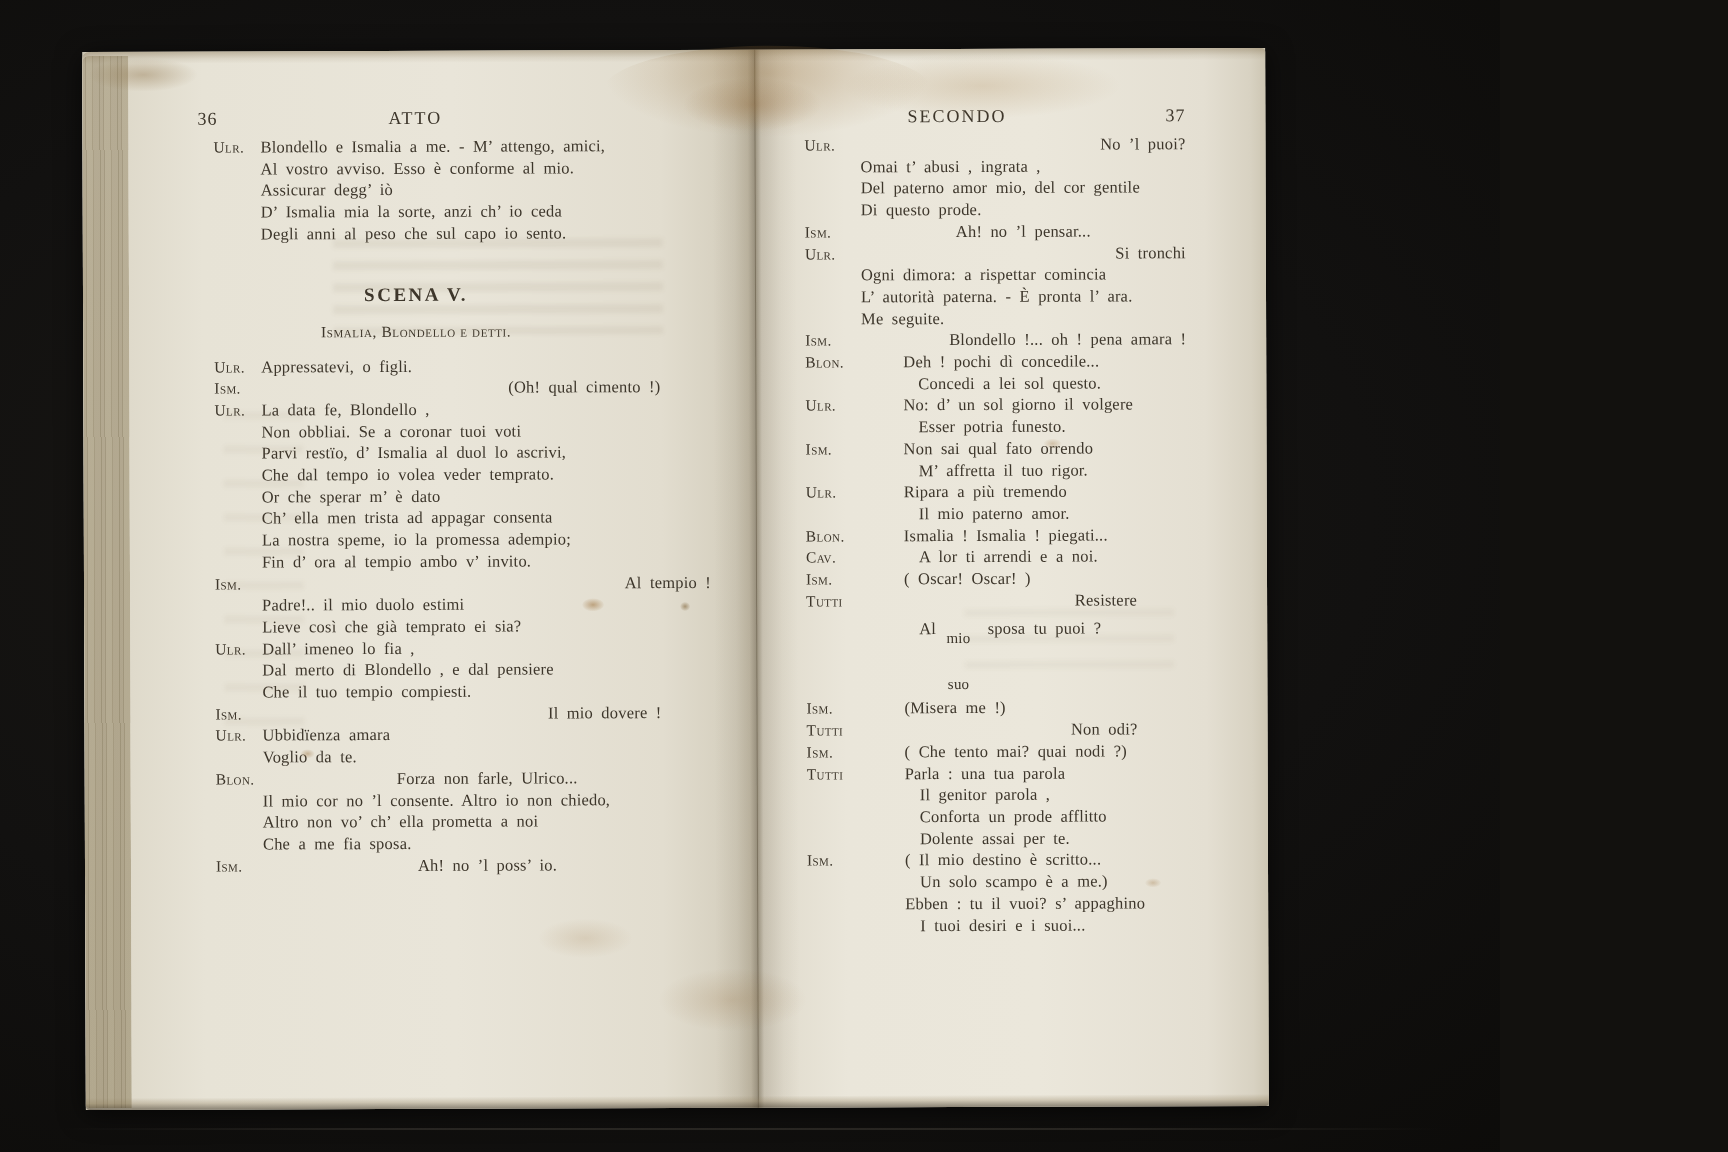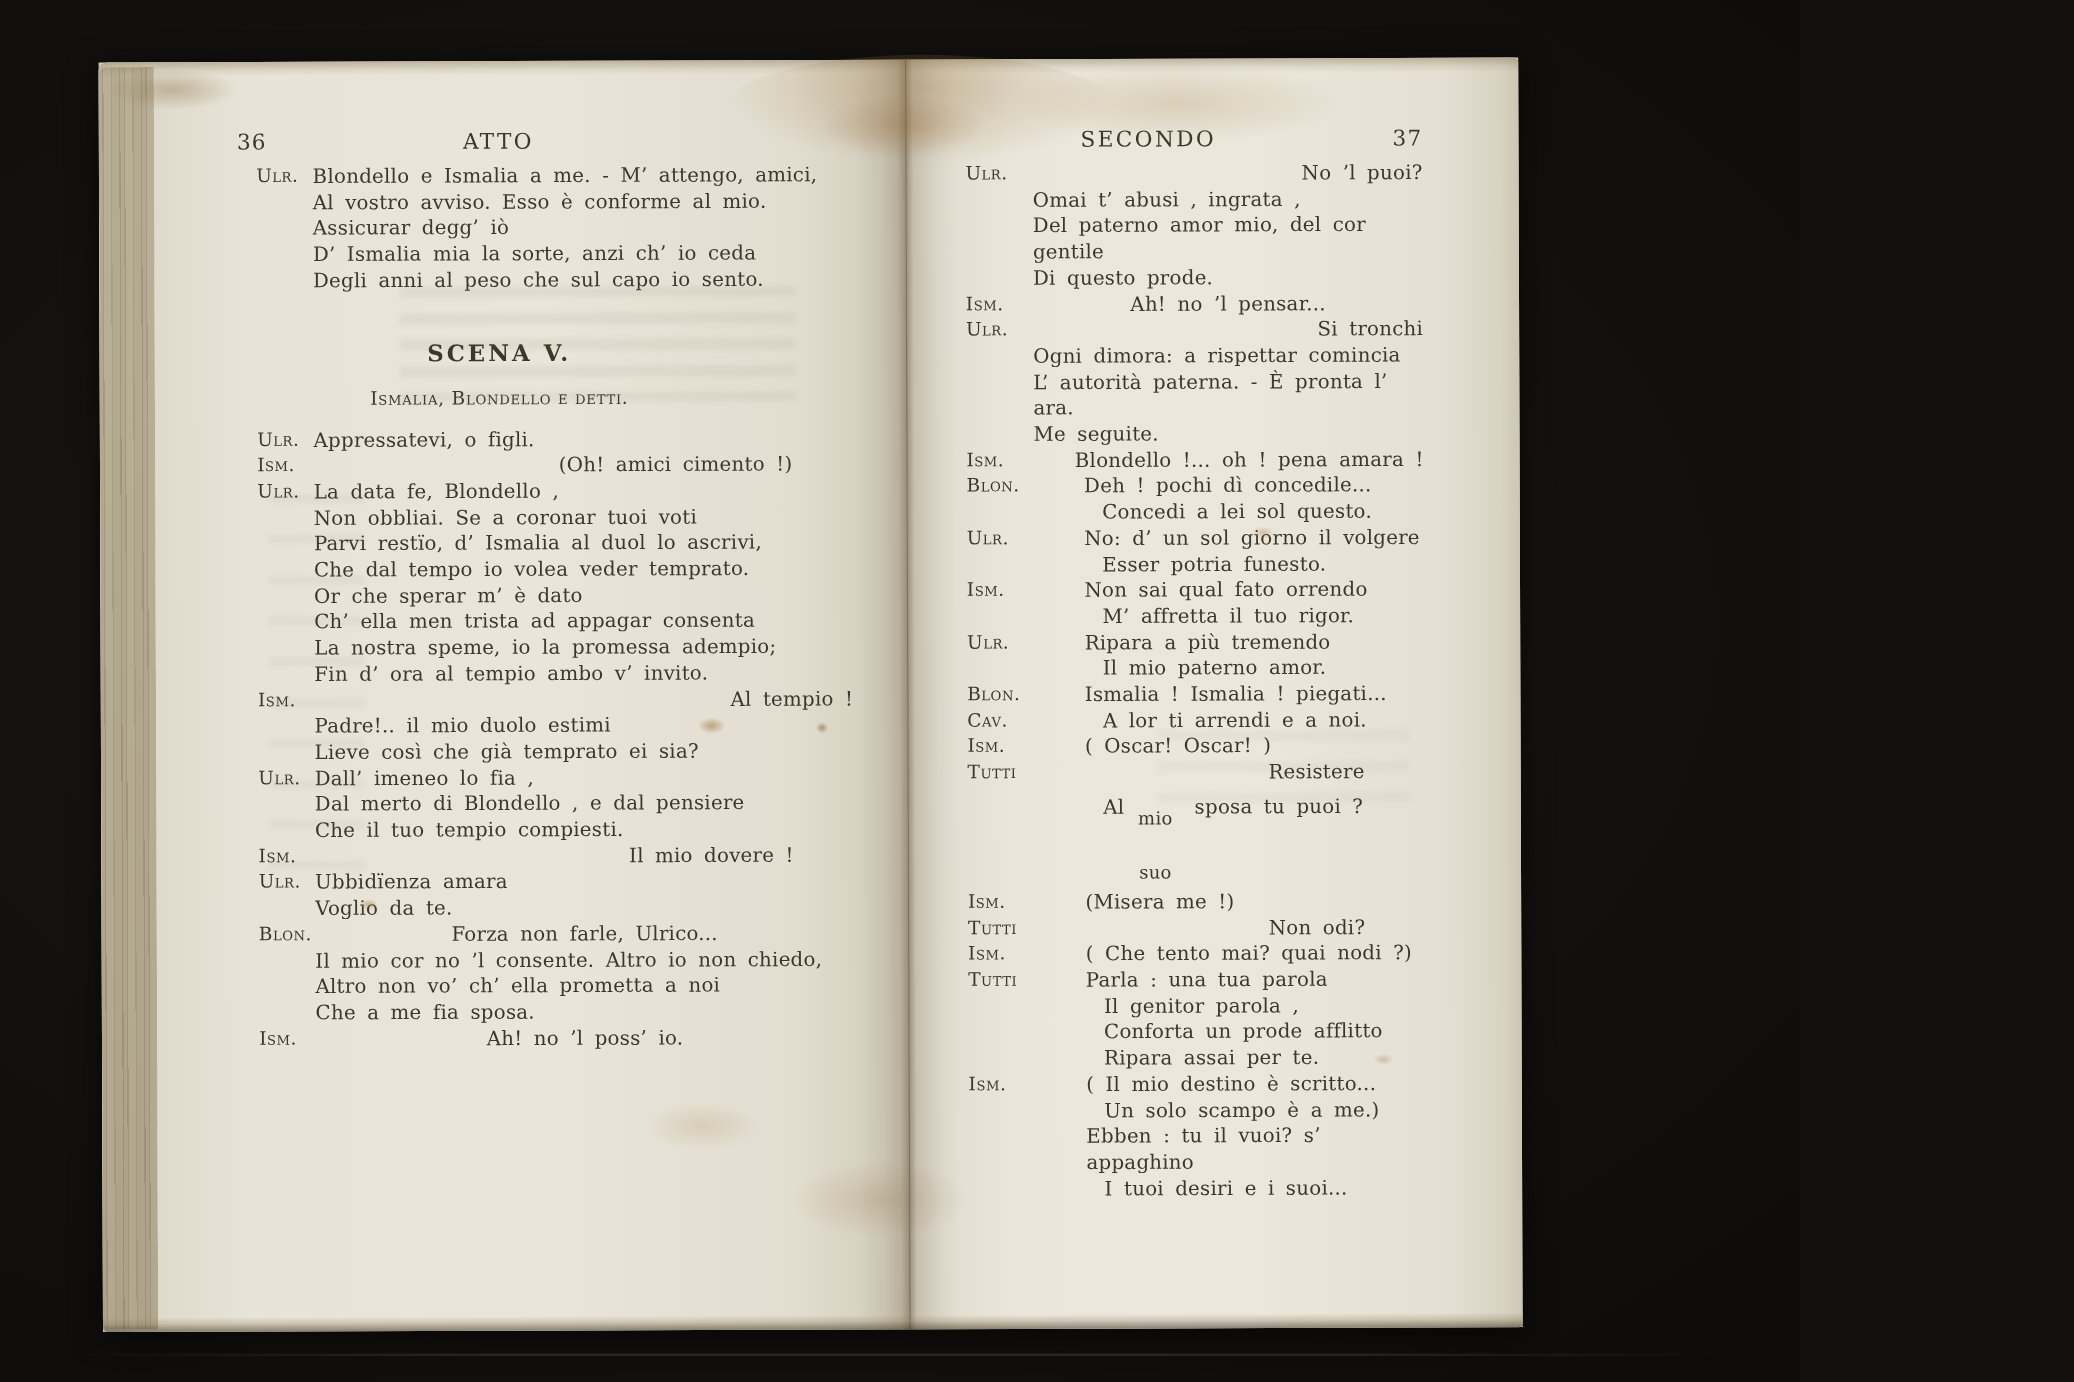--- a/index.html
+++ b/index.html
@@ -5,20 +5,21 @@
   html,body { margin:0; padding:0; }
   body {
     width:1728px; height:1152px; overflow:hidden;
     background:#12110e;
     font-family:"DejaVu Serif", serif;
   }
   .photo {
     position:relative; width:1500px; height:1152px;
     background:
       radial-gradient(ellipse 1400px 900px at 40% 45%, #1a1814 0%, #121110 55%, #0c0b09 100%);
+    font-family: Liberation Serif, serif;
   }
   .table-line {
     position:absolute; left:60px; right:60px; top:1128px; height:2px;
     background:linear-gradient(90deg, transparent, rgba(130,122,108,.22) 25%, rgba(130,122,108,.22) 75%, transparent);
   }
   
   .book {
     position:absolute; left:84px; top:50px; width:1183px; height:1058px;
     transform:rotate(-0.2deg);
     border-radius:7px 4px 3px 4px;
@@ -198,21 +199,21 @@
             <span class="sp">Ulr.</span>
             
             
             <span class="txt">Appressatevi, o figli.</span>
             
           </div>
           <div class="line a-r2">
             <span class="sp">Ism.</span>
             
             
-            <span class="txt">(Oh! amici cimento !)</span>
+            <span class="txt">(Oh! qual cimento !)</span>
             
           </div>
           <div class="line">
             <span class="sp">Ulr.</span>
             
             
             <span class="txt">La data fe, Blondello ,</span>
             
           </div>
           <div class="line">
@@ -576,21 +577,21 @@
             
             
             
             <span class="txt">Conforta un prode afflitto</span>
             
           </div>
           <div class="line i-2">
             
             
             
-            <span class="txt">Ripara assai per te.</span>
+            <span class="txt">Dolente assai per te.</span>
             
           </div>
           <div class="line i-1">
             <span class="sp">Ism.</span>
             
             
             <span class="txt">( Il mio destino è scritto...</span>
             
           </div>
           <div class="line i-2">

